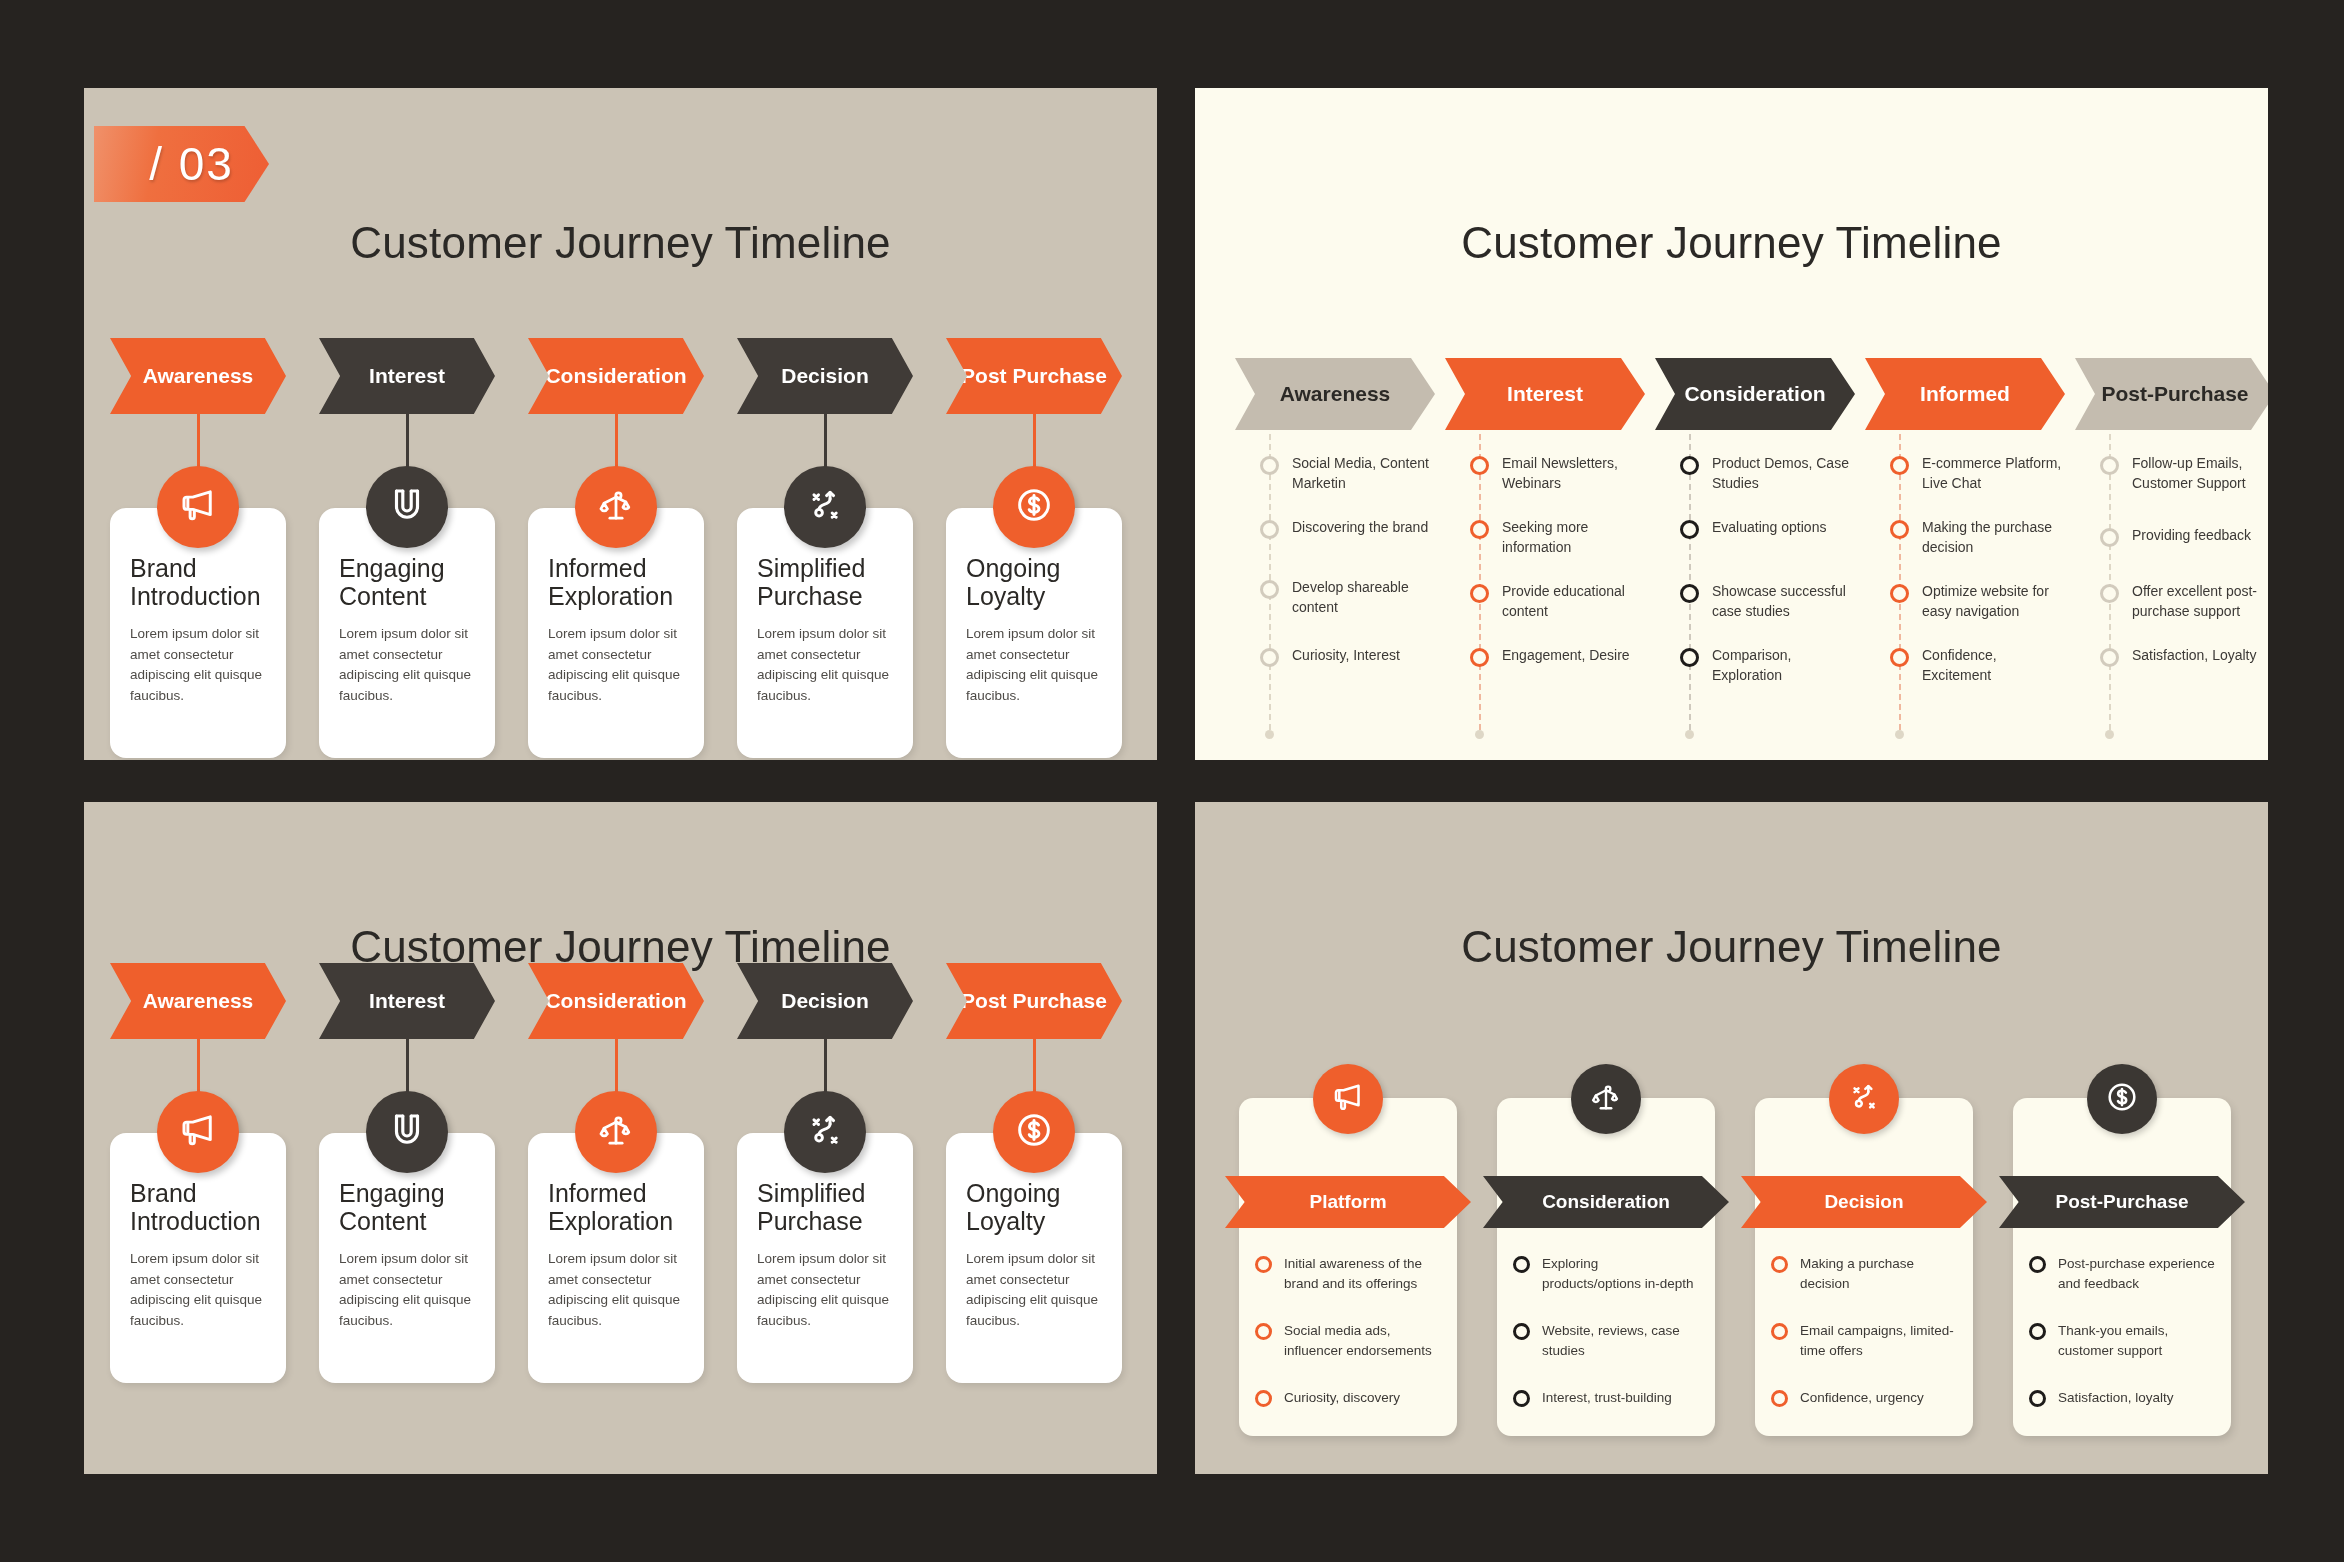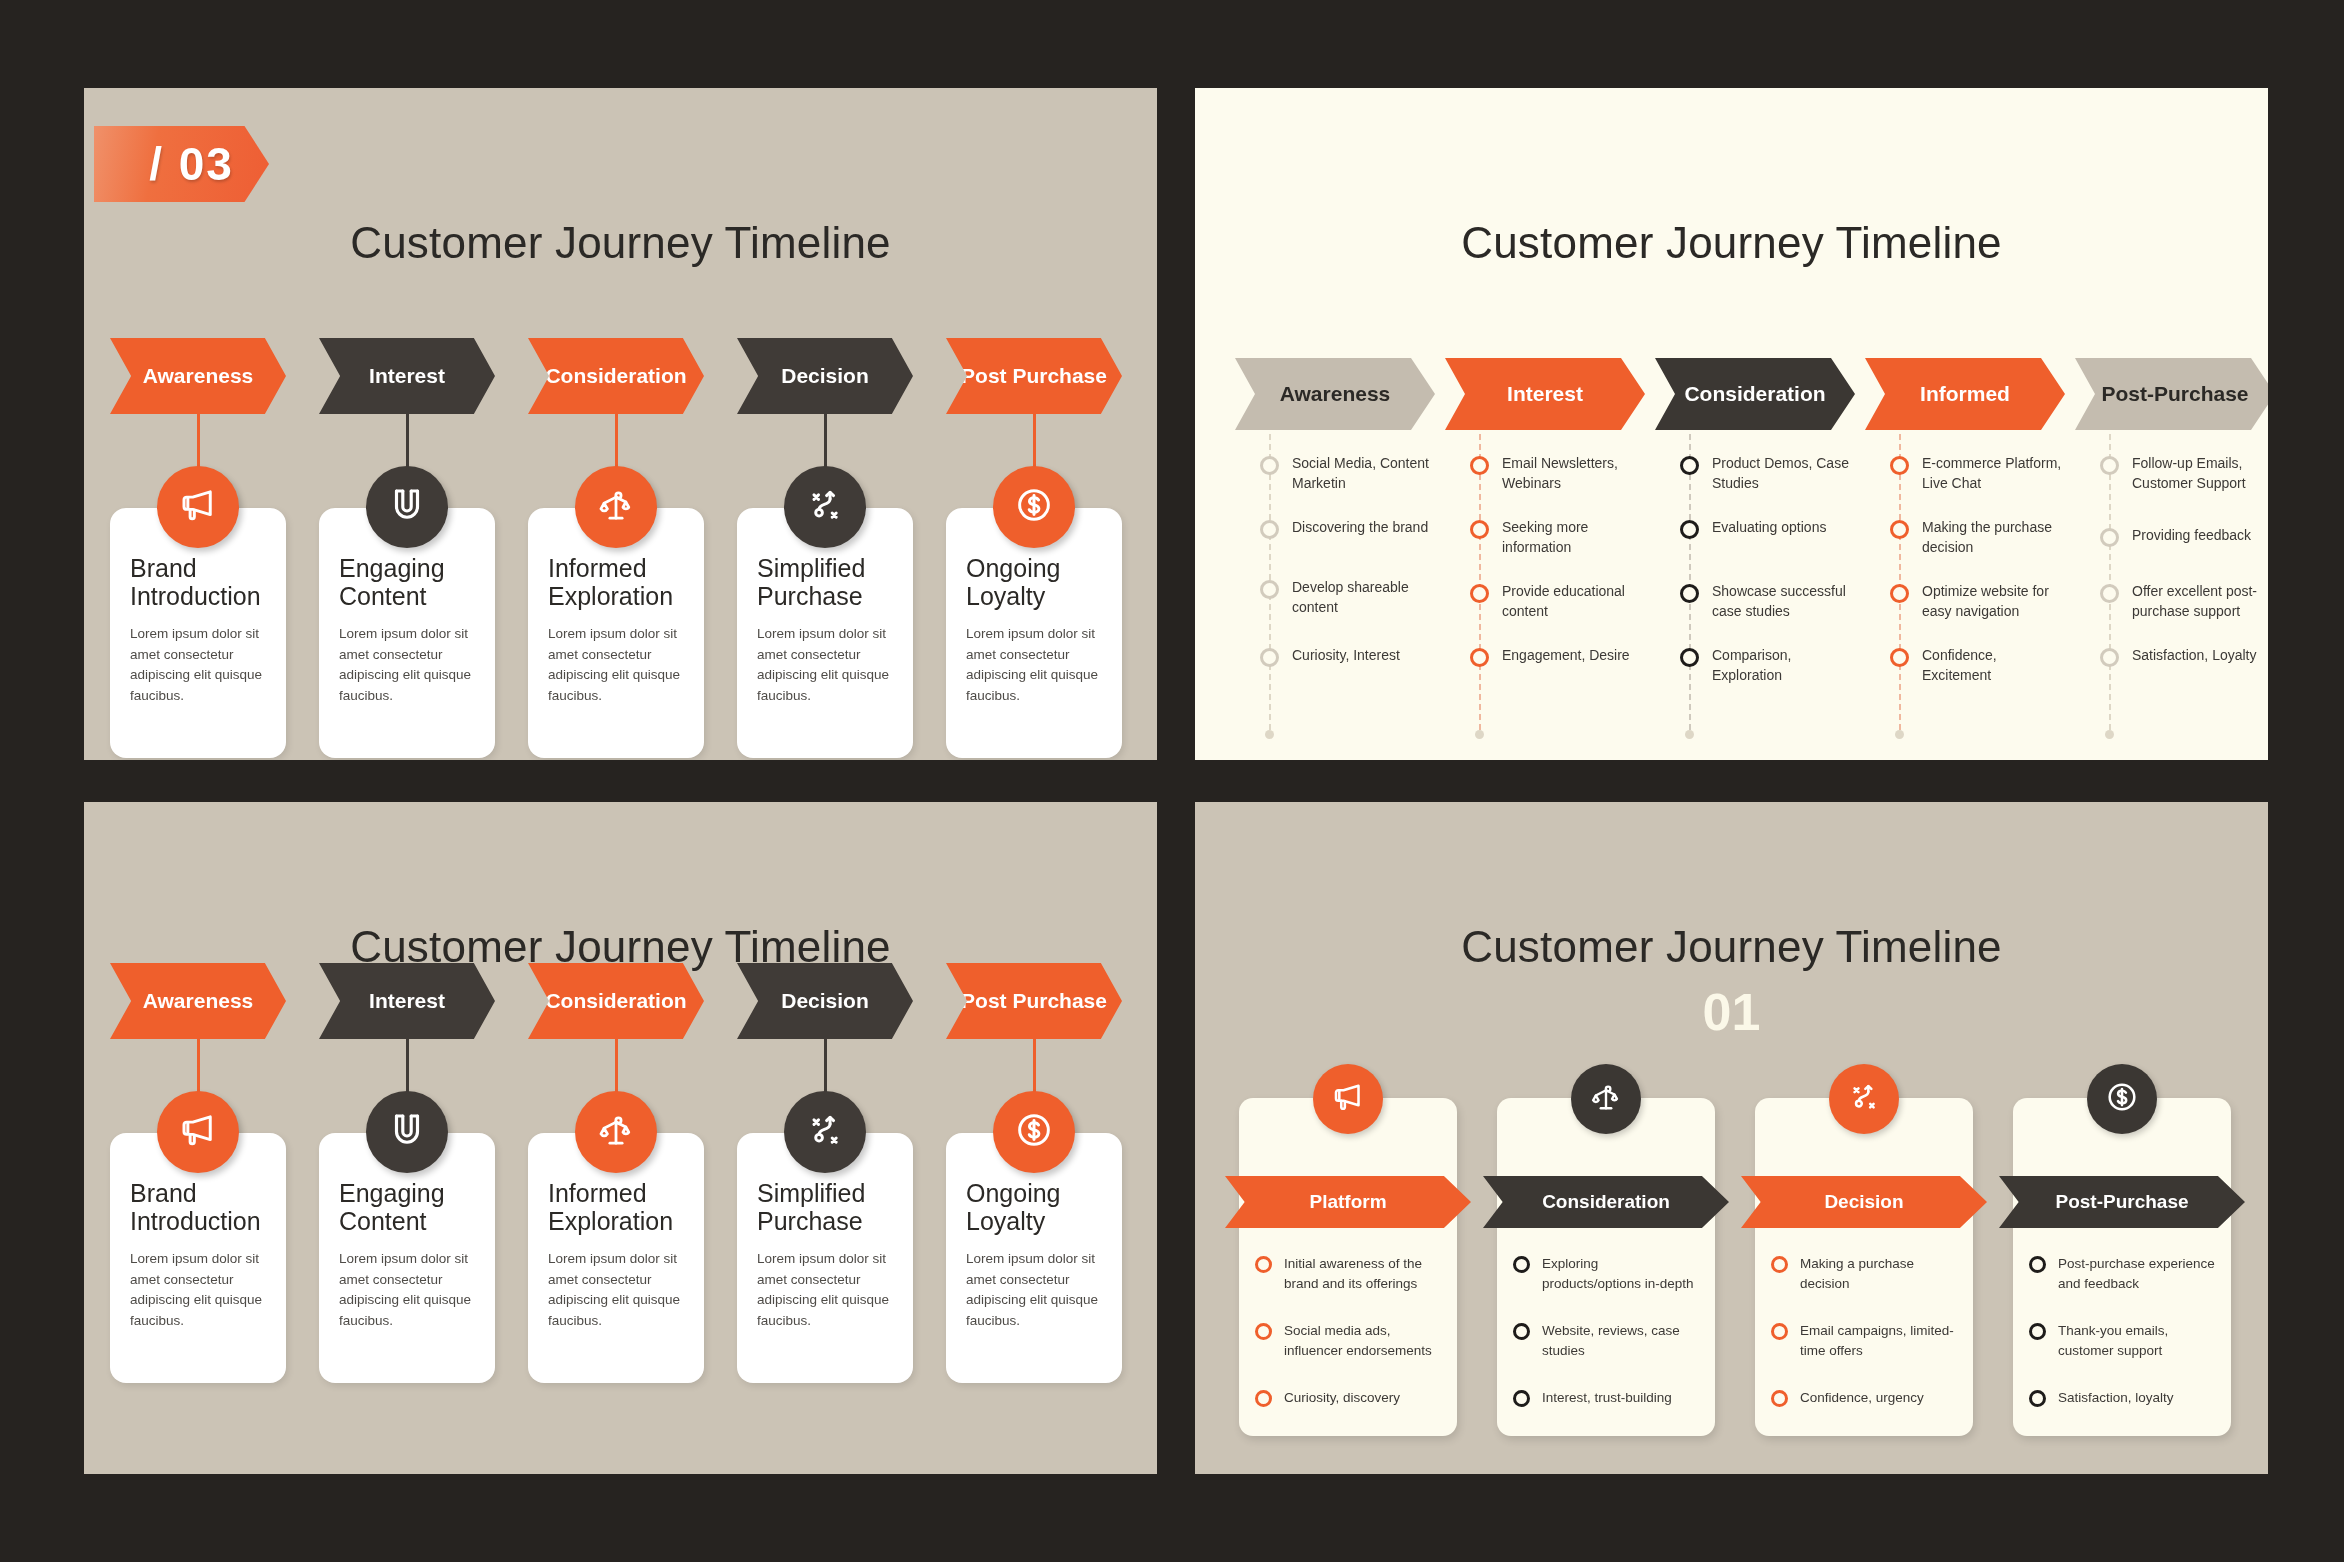--- a/index.html
+++ b/index.html
@@ -15,21 +15,21 @@
 
   .ptitle{position:absolute;width:100%;text-align:center;font-size:44px;color:#2b2926;
           font-family:"Liberation Sans",sans-serif;font-weight:400;letter-spacing:.2px;}
 
   
   .badge{position:absolute;left:10px;top:38px;width:175px;height:76px;
          background:linear-gradient(100deg,#f0916a 0%,#ef6f3f 35%,#ee5e34 100%);
          clip-path:polygon(0 0,86% 0,100% 50%,86% 100%,0 100%);
          display:flex;align-items:center;justify-content:center;
          box-shadow:4px 6px 10px rgba(0,0,0,.28);}
-  .badge span{color:#fff;font-size:46px;font-weight:bold;letter-spacing:2px;
+  .badge span{color:#fff;font-size:46px;font-weight:normal;letter-spacing:2px;
               text-shadow:1px 2px 3px rgba(0,0,0,.2);margin-left:20px;}
 
   
   .col{position:absolute;width:176px;}
   .chev{position:relative;height:76px;width:176px;
         clip-path:polygon(0 0,88% 0,100% 50%,88% 100%,0 100%,12% 50%);
         display:flex;align-items:center;justify-content:center;
         filter:drop-shadow(2px 3px 4px rgba(0,0,0,.18));}
   .chev span{color:#fff;font-size:21px;font-weight:bold;white-space:nowrap;}
   .chev.o{background:#ef5f2c;}
@@ -416,21 +416,20 @@
           <div class="card" style="top:170px;height:250px">
             <h3>Ongoing Loyalty</h3>
             <p>Lorem ipsum dolor sit amet consectetur adipiscing elit quisque faucibus.</p>
           </div>
         </div>
       </div>
   </div>
 
   <div class="panel" id="panel-br">
     <div class="ptitle" style="top:120px">Customer Journey Timeline</div>
-    <div class="cnum" style="top:180px">01</div>
     <div id="br-cols">
         <div class="ccol" style="left: 44px; top: 262px;">
           <div class="ccard"></div>
           <div class="cbubble o">
             <span><svg viewBox="0 0 24 24" fill="none" stroke="#fff" stroke-width="1.7" stroke-linecap="round" stroke-linejoin="round">
                 <path d="M19 4.5v13L9 14.5H5.5a1.5 1.5 0 0 1-1.5-1.5v-4a1.5 1.5 0 0 1 1.5-1.5H9z"></path>
                 <path d="M7.5 14.5v4.2a1.2 1.2 0 0 0 2.4 0V15"></path>
                 <path d="M6.2 8.3v5.9"></path>
               </svg></span>
           </div>

